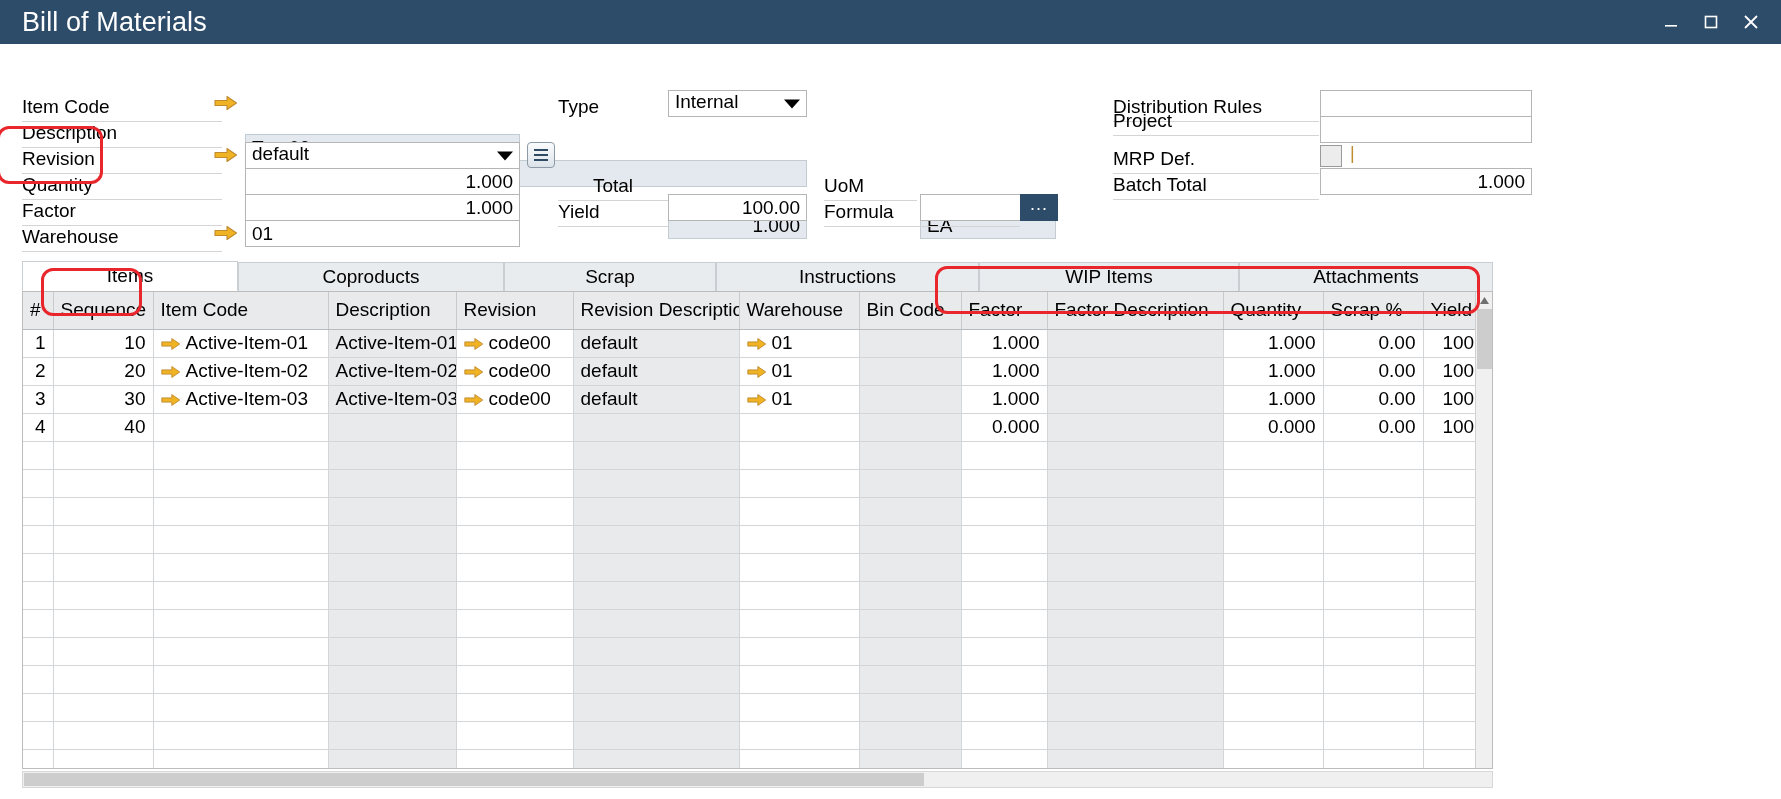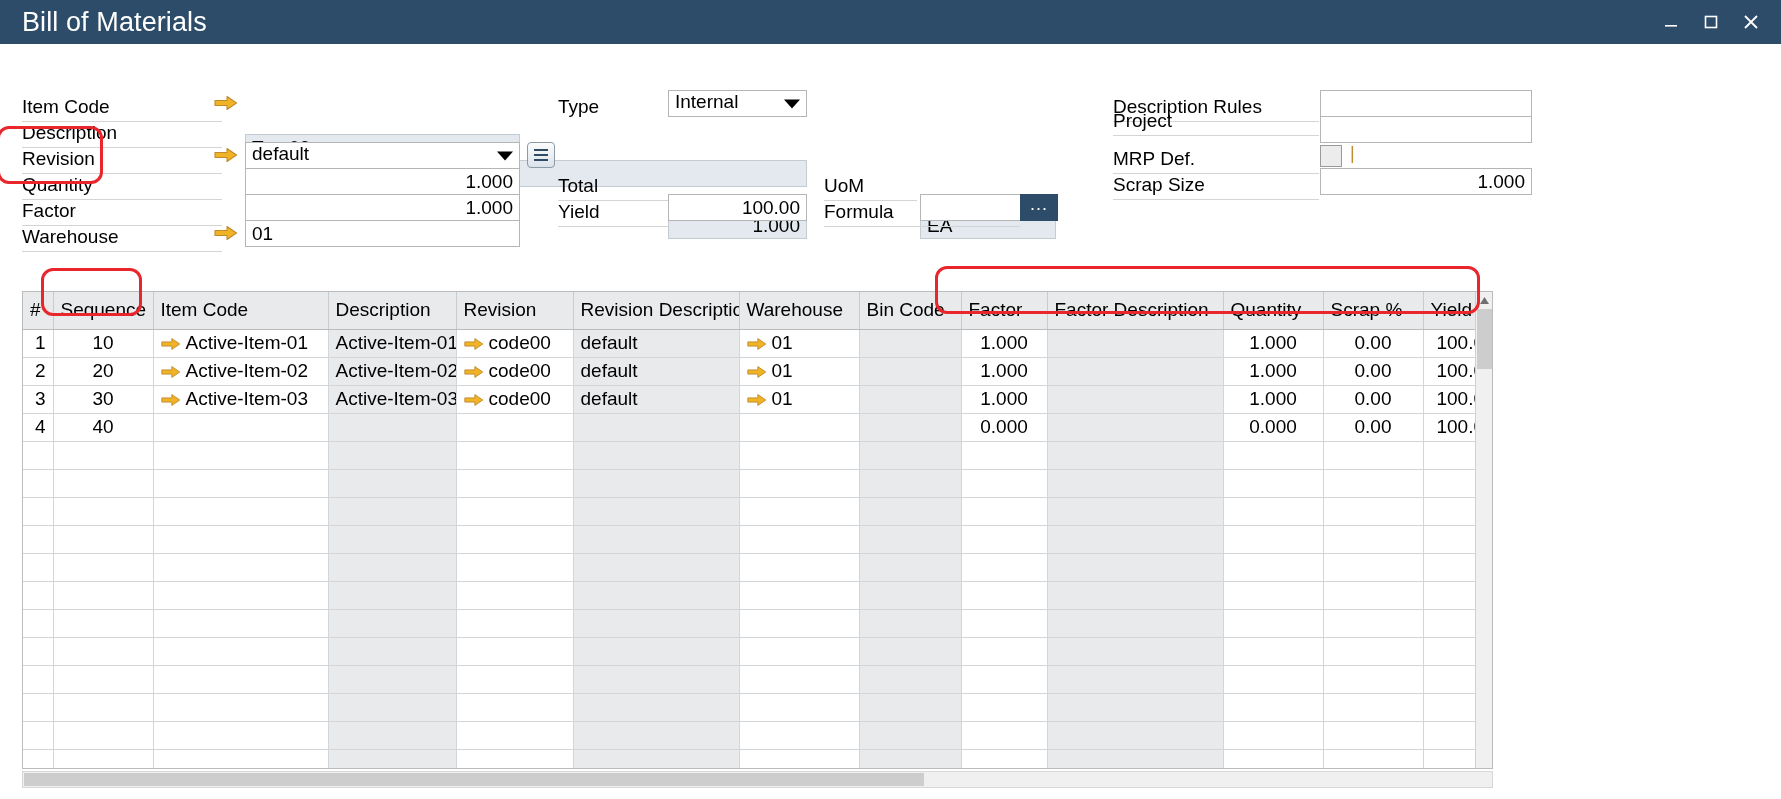--- a/index.html
+++ b/index.html
@@ -87,21 +87,21 @@
     background:#e8eaec; border-right:1px solid #c8cbce; border-bottom:1px solid #b9bcbf;
     font-weight:normal; font-size:19px; text-align:left; padding:3px 7px; height:37px;
     vertical-align:middle; color:#000; white-space:nowrap; overflow:hidden;
   }
   table.grid td {
     border-right:1px solid #d3d6d8; border-bottom:1px solid #d3d6d8;
     font-size:19px; padding:2px 7px; height:28px; vertical-align:middle;
     white-space:nowrap; overflow:hidden;
   }
   td.shade, th.shade { background:#e8eaec; }
-  td.num { text-align:center; }
+  td.num { text-align:right; }
   td.idx { text-align:right; background:#fff; color:#000; padding-right:8px; }
   .cellarrow { display:inline-block; vertical-align:middle; margin-right:5px; }
 
   
   .vscroll {
     position:absolute; right:0; top:0; width:17px; height:476px; background:#f0f0f0;
     border-left:1px solid #d0d0d0;
   }
   .vthumb { position:absolute; top:0; left:1px; width:15px; height:60px; background:#cdcdcd; }
   .sbarrow { width:17px;height:17px;display:flex;align-items:center;justify-content:center; }
@@ -190,47 +190,67 @@
     <div class="fin right" style="position:absolute;left:245px;top:124px;width:275px;">1.000</div>
     <div class="fin right" style="position:absolute;left:245px;top:150px;width:275px;">1.000</div>
     <div class="fin" style="position:absolute;left:245px;top:176px;width:275px;">01</div>
 
     <div class="flabel" style="position:absolute;left:558px;top:48px;width:105px;border-bottom:none;">Type</div>
     <div class="ddl" style="position:absolute;left:668px;top:46px;width:139px;">
       <span>Internal</span>
       <span class="cb"></span>
     </div>
 
-    <div class="flabel" style="position:absolute;left:558px;top:127px;width:110px;">Total</div>
+    <div class="flabel" style="position:absolute;left:558px;top:127px;width:110px;text-align:center;">Total</div>
     <div class="fin ro right" style="position:absolute;left:668px;top:124px;width:139px;">1.000</div>
 
     <div class="flabel" style="position:absolute;left:558px;top:153px;width:110px;">Yield</div>
     <div class="fin right" style="position:absolute;left:668px;top:150px;width:139px;">100.00</div>
 
     <div class="flabel" style="position:absolute;left:824px;top:127px;width:93px;">UoM</div>
     <div class="fin ro" style="position:absolute;left:920px;top:124px;width:136px;">EA</div>
 
     <div class="flabel" style="position:absolute;left:824px;top:153px;width:196px;">Formula</div>
     <div class="fin" style="position:absolute;left:920px;top:150px;width:101px;"></div>
     <div class="ellip" style="position:absolute;left:1020px;top:150px;">...</div>
 
-    <div class="flabel" style="position:absolute;left:1113px;top:48px;width:206px;">Description Rules</div>
+    <div class="flabel" style="position:absolute;left:1113px;top:48px;width:206px;">Distribution Rules</div>
     <div class="fin" style="position:absolute;left:1320px;top:46px;width:212px;"></div>
 
     <div class="flabel" style="position:absolute;left:1113px;top:62px;width:206px;">Project</div>
     <div class="fin" style="position:absolute;left:1320px;top:72px;width:212px;"></div>
 
     <div class="flabel" style="position:absolute;left:1113px;top:100px;width:206px;">MRP Def.</div>
     <div class="chkbox" style="position:absolute;left:1320px;top:101px;"></div>
     <div class="caret-txt" style="position:absolute;left:1350px;top:99px;">|</div>
 
-    <div class="flabel" style="position:absolute;left:1113px;top:126px;width:206px;">Scrap Size</div>
+    <div class="flabel" style="position:absolute;left:1113px;top:126px;width:206px;">Batch Total</div>
     <div class="fin right" style="position:absolute;left:1320px;top:124px;width:212px;">1.000</div>
   </div>
 
+  <div class="tabstrip">
+      <div class="tab active" style="width: 216px;">
+        <span>Items</span>
+      </div>
+      <div class="tab" style="width: 266px;">
+        <span>Coproducts</span>
+      </div>
+      <div class="tab" style="width: 212px;">
+        <span>Scrap</span>
+      </div>
+      <div class="tab" style="width: 263px;">
+        <span>Instructions</span>
+      </div>
+      <div class="tab" style="width: 260px;">
+        <span>WIP Items</span>
+      </div>
+      <div class="tab" style="width: 254px;">
+        <span>Attachments</span>
+      </div>
+    </div>
 
   <div class="gridwrap">
     <table class="grid">
       <thead>
           <tr>
             <th style="width: 30px;"><span>#</span></th>
             <th style="width: 100px;"><span>Sequence</span></th>
             <th style="width: 175px;"><span>Item Code</span></th>
             <th class="shade" style="width: 128px;"><span>Description</span></th>
             <th style="width: 117px;"><span>Revision</span></th>

